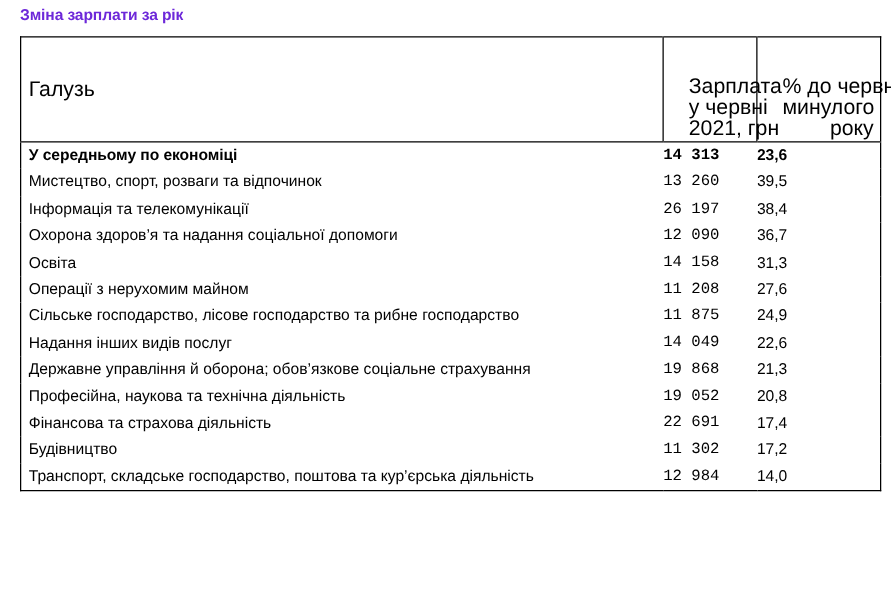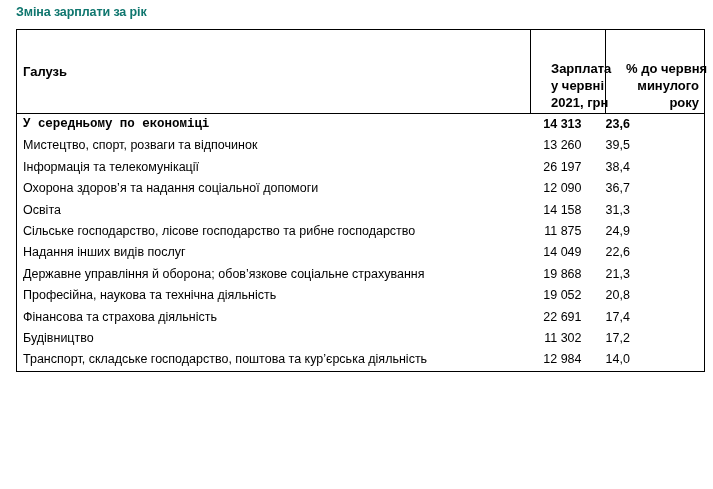--- a/index.html
+++ b/index.html
@@ -20,21 +20,21 @@
     width: 713px;
     height: 489px;
   }
   .caption {
     position: absolute;
     left: 16px;
     top: 5px;
     font-size: 12.5px;
     font-weight: 600;
     letter-spacing: -0.1px;
-    color: #0f766e;
+    color: #6d28d9;
     white-space: nowrap;
   }
   .table-wrap {
     position: absolute;
     left: 16px;
     top: 29px;
     width: 688px;
   }
   table.salary {
     border-collapse: collapse;
@@ -48,22 +48,22 @@
 
   
   table.salary {
     border-left: 1.2px solid #000;
     border-right: 1.2px solid #000;
     border-top: 1.2px solid #000;
     border-bottom: 1.2px solid #000;
   }
 
   thead th {
-    font-weight: bold;
-    font-size: 13px;
+    font-weight: normal;
+    font-size: 17px;
     padding: 0;
     vertical-align: middle;
     border-bottom: 1.4px solid #000;
     height: 84px;
     box-sizing: border-box;
     margin-left: 32px;
   }
   th.h-branch {
     text-align: left;
     padding-left: 6px;
@@ -91,31 +91,31 @@
     white-space: nowrap;
   }
   td.branch {
     text-align: left;
     padding-left: 6px;
     padding-right: 2px;
     max-width: 514px;
     text-overflow: clip;
   }
   td.salary {
-    text-align: right;
     padding-right: 24px;
+    font-family: Liberation Mono, monospace;
   }
   td.percent {
     text-align: left;
     padding-right: 5px;
   }
   tbody tr.total td {
     font-weight: bold;
   }
-  tbody tr.total td.branch { letter-spacing: -0.05px; font-family: Liberation Mono, monospace; }
+  tbody tr.total td.branch { letter-spacing: -0.05px; }
 </style>
 </head>
 <body>
 
 <div id="page">
 
   <div class="caption">Зміна зарплати за рік</div>
 
   <div class="table-wrap">
     <table class="salary">
@@ -161,20 +161,25 @@
             <td class="branch">Охорона здоров’я та надання соціальної допомоги</td>
             <td class="salary">12 090</td>
             <td class="percent">36,7</td>
           </tr>
           <tr>
             <td class="branch">Освіта</td>
             <td class="salary">14 158</td>
             <td class="percent">31,3</td>
           </tr>
           <tr>
+            <td class="branch">Операції з нерухомим майном</td>
+            <td class="salary">11 208</td>
+            <td class="percent">27,6</td>
+          </tr>
+          <tr>
             <td class="branch">Сільське господарство, лісове господарство та рибне господарство</td>
             <td class="salary">11 875</td>
             <td class="percent">24,9</td>
           </tr>
           <tr>
             <td class="branch">Надання інших видів послуг</td>
             <td class="salary">14 049</td>
             <td class="percent">22,6</td>
           </tr>
           <tr>

